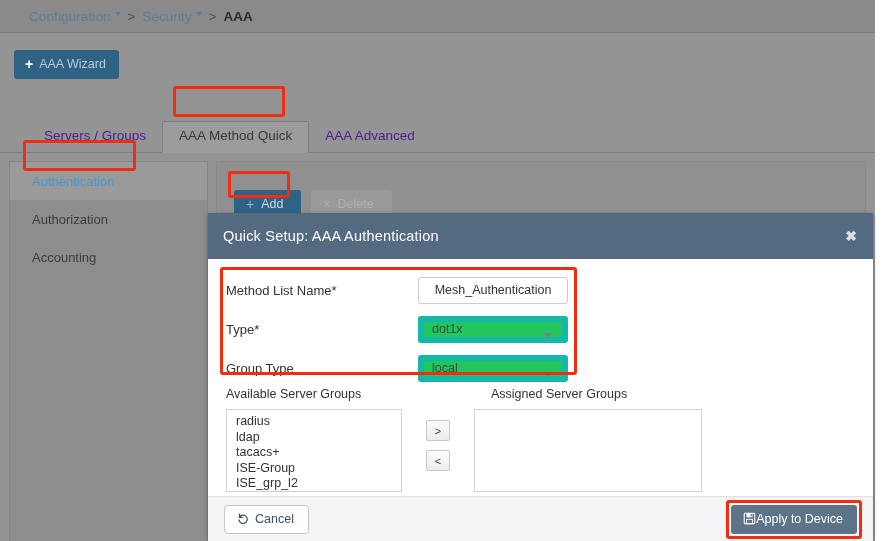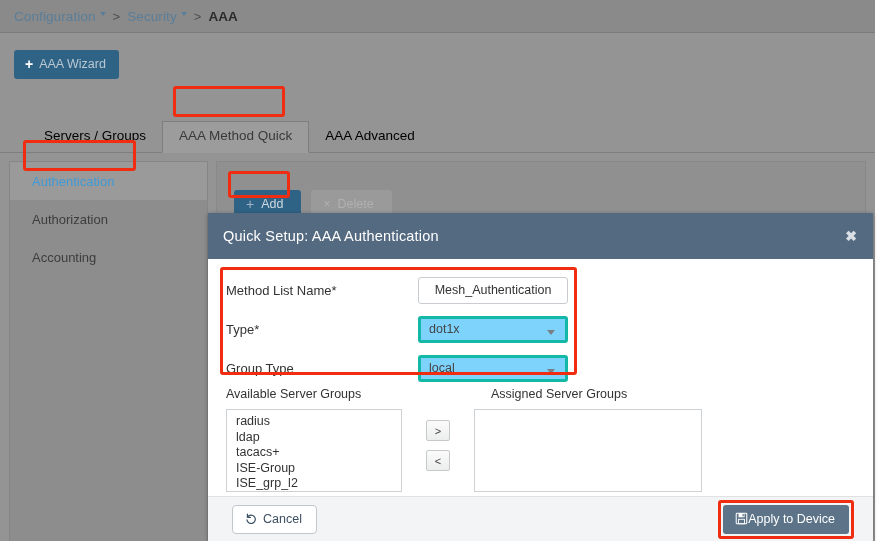--- a/index.html
+++ b/index.html
@@ -24,21 +24,21 @@
     position:absolute; left:875px; top:0; width:12px; height:541px;
     background:#ffffff;
   }
 
   
   .breadcrumb-bar {
     position:absolute; left:0; top:0; width:875px; height:33px;
     background:#8a8a8a;
     border-bottom:1px solid #7b7b7b;
     display:flex; align-items:center;
-    padding-left:14px;
+    padding-left:29px;
   }
   .crumb {
     font-size:13.5px; color:#5a7e99; letter-spacing:.1px;
     display:inline-flex; align-items:center;
   }
   .crumb.current { color:#2b2b2b; font-weight:bold; }
   .crumb-caret {
     display:inline-block; width:0;height:0;
     border-left:3.5px solid transparent; border-right:3.5px solid transparent;
     border-top:4.5px solid #5a7e99;
@@ -62,21 +62,21 @@
   }
   .wizard-btn .plus { font-size:14px; font-weight:bold; color:#ffffff; line-height:1; }
 
   
   .tabs {
     position:absolute; left:0; top:85px; width:875px; height:35px;
     border-bottom:1px solid #7e7e7e;
     display:flex; align-items:flex-end; padding-left:28px; gap:0;
   }
   .tab {
-    font-size:13.5px; color:#000000;
+    font-size:13.5px; color:#4c1d95;
     padding:6px 16px 9px 16px;
     position:relative;
   }
   .tab.active {
     color:#3a3a3a;
     background:#9c9c9c;
     border:1px solid #7e7e7e;
     border-bottom-color:#9c9c9c;
     margin-bottom:-1px;
   }
@@ -143,22 +143,22 @@
   .text-input {
     width:150px; height:27px;
     border:1px solid #c9cdd1; border-radius:3px;
     background:#ffffff; color:#333333;
     font-size:12.5px; font-family:"Liberation Sans", sans-serif;
     text-align:center;
     padding:12px 4px;
   }
   .select-box {
     width:150px; height:27px;
-    border:3px solid #14b8a6; border-radius:3px;
-    background:#7dd3fc; color:#444444;
+    border:6px solid #14b8a6; border-radius:3px;
+    background:#22c55e; color:#444444;
     font-size:12.5px;
     display:flex; align-items:center;
     padding:0 8px;
     position:relative;
   }
   .select-caret {
     position:absolute; right:10px; top:11px;
     width:0;height:0;
     border-left:4px solid transparent; border-right:4px solid transparent;
     border-top:5px solid #7a7f85;
@@ -198,21 +198,21 @@
     color:#444; font-size:11px;
     display:flex; align-items:center; justify-content:center;
   }
   .listbox.assigned { width:228px; height:83px; }
 
   
   .modal-footer {
     position:absolute; left:0; bottom:0; width:665px; height:45px;
     background:#f3f4f5; border-top:1px solid #dfe1e3;
     display:flex; align-items:center; justify-content:space-between;
-    padding:0 24px;
+    padding:0 16px;
   }
   .cancel-btn {
     background:#ffffff; border:1px solid #c2c7cc; border-radius:4px;
     color:#3d4f63; font-size:12.5px; font-family:"Liberation Sans", sans-serif;
     padding:6px 14px 7px 12px;
     display:flex; align-items:center; gap:6px;
   }
   .apply-btn {
     background:#5c7388; border:none; border-radius:3px;
     color:#ffffff; font-size:12.5px; font-family:"Liberation Sans", sans-serif;

